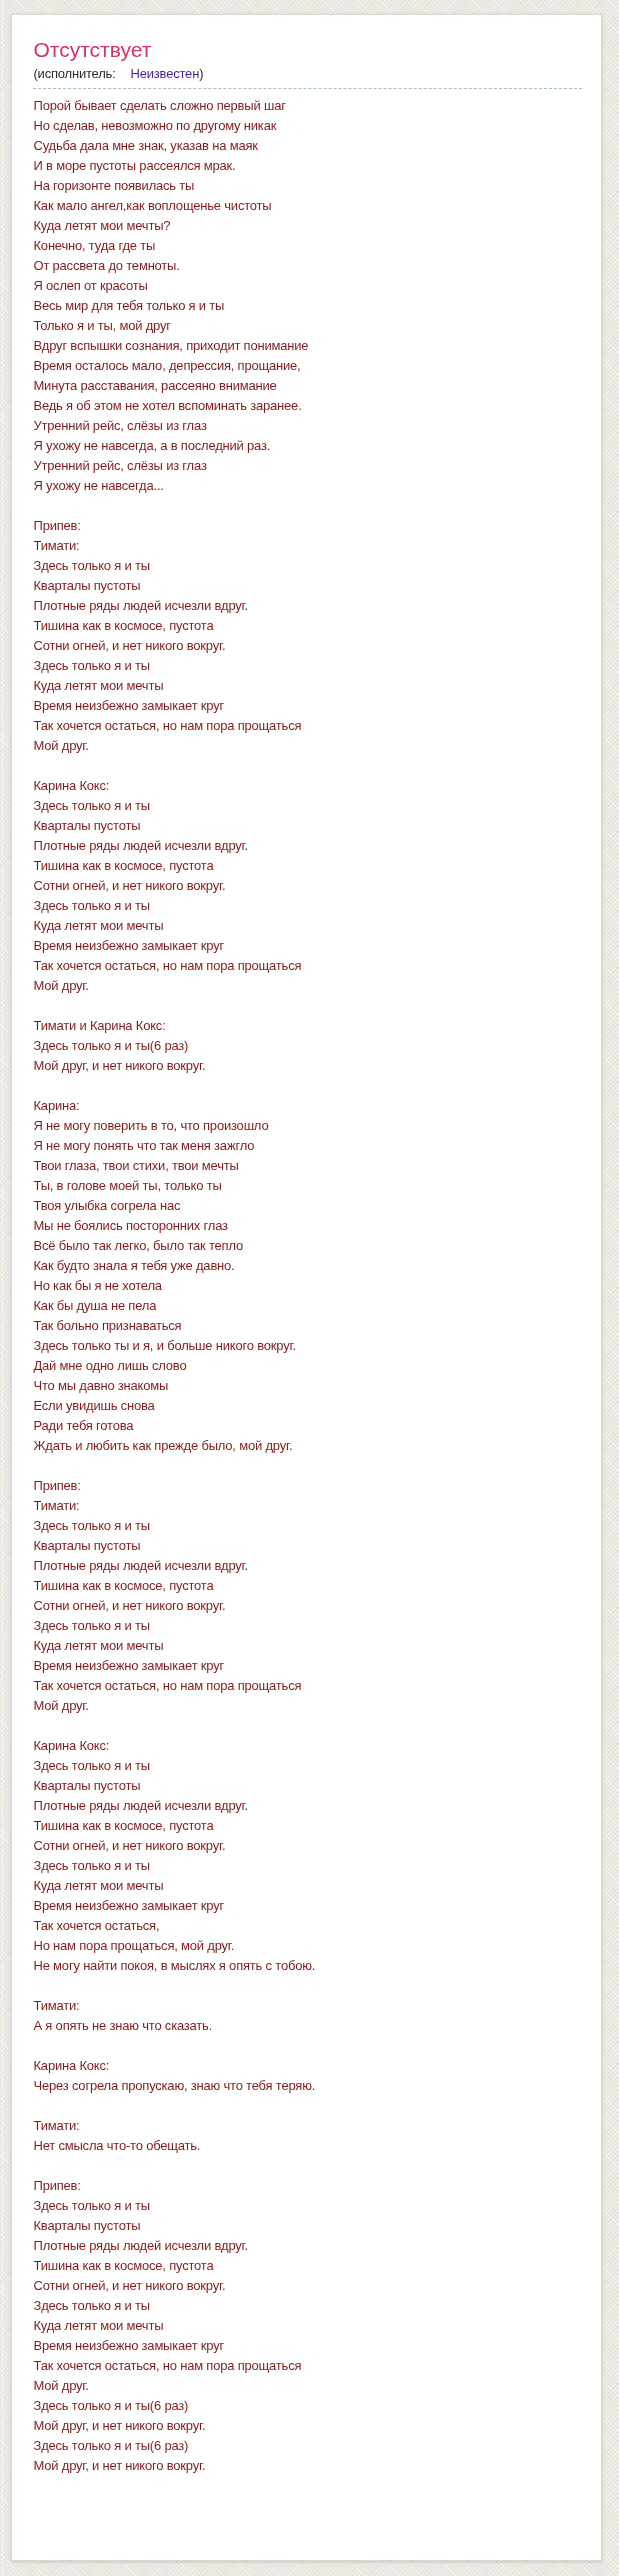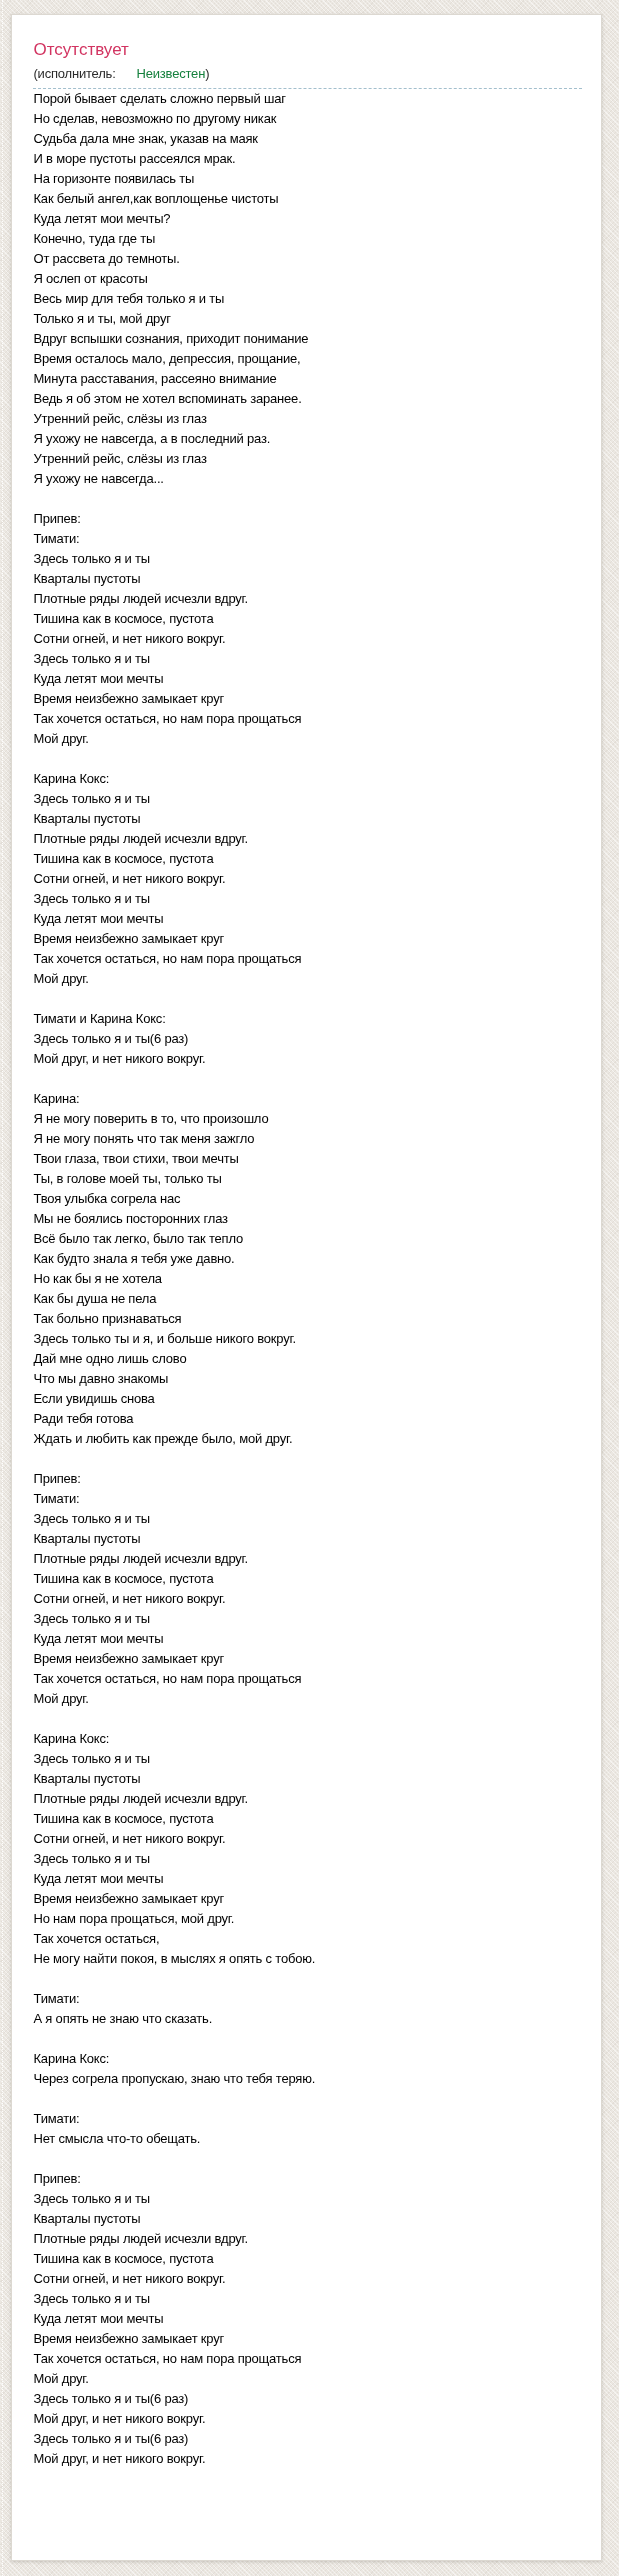--- a/index.html
+++ b/index.html
@@ -35,52 +35,52 @@
     box-sizing: border-box;
     background: #ffffff;
     border: 0.8px solid #dcd8d1;
     box-shadow: 0 0.8px 3.1px rgba(90,85,78,0.25);
   }
   .card-inner {
     padding: 21.7px 18.6px 0 21.7px;
   }
   .page-title {
     margin: 0;
-    font-size: 17px;
+    font-size: 21px;
     font-weight: 400;
     line-height: 25px;
     color: #d23461;
     letter-spacing: 0;
   }
   .artist-line {
     margin-top: 3.1px;
     font-size: 13px;
     line-height: 17px;
     color: #2b2b2b;
     letter-spacing: -0.2px;
   }
   .artist-link {
-    color: #15803d;
+    color: #4c1d95;
     text-decoration: none;
-    margin-left: 21px;
+    margin-left: 15px;
     cursor: pointer;
   }
   .artist-close {
     color: #2b2b2b;
   }
   .dotted-separator {
     margin-top: 6.2px;
     height: 0;
     border-bottom: 0.8px dashed #a3bfcd;
   }
   .lyrics {
-    margin-top: 0;
+    margin-top: 7px;
     font-size: 13px;
     line-height: 20px;
-    color: #000000;
+    color: #7f1d1d;
     letter-spacing: -0.2px;
   }
   .stanza {
     margin: 0 0 20px 0;
   }
   .stanza:last-child {
     margin-bottom: 0;
   }
   .line {
     white-space: pre-wrap;
@@ -102,21 +102,21 @@
 
     <div class="dotted-separator"></div>
 
     <div class="lyrics">
         <div class="stanza">
           <div class="line">Порой бывает сделать сложно первый шаг</div>
           <div class="line">Но сделав, невозможно по другому никак</div>
           <div class="line">Судьба дала мне знак, указав на маяк</div>
           <div class="line">И в море пустоты рассеялся мрак.</div>
           <div class="line">На горизонте появилась ты</div>
-          <div class="line">Как белый ангел,как воплощенье чистоты</div>
+          <div class="line">Как мало ангел,как воплощенье чистоты</div>
           <div class="line">Куда летят мои мечты?</div>
           <div class="line">Конечно, туда где ты</div>
           <div class="line">От рассвета до темноты.</div>
           <div class="line">Я ослеп от красоты</div>
           <div class="line">Весь мир для тебя только я и ты</div>
           <div class="line">Только я и ты, мой друг</div>
           <div class="line">Вдруг вспышки сознания, приходит понимание</div>
           <div class="line">Время осталось мало, депрессия, прощание,</div>
           <div class="line">Минута расставания, рассеяно внимание</div>
           <div class="line">Ведь я об этом не хотел вспоминать заранее.</div>
@@ -194,22 +194,22 @@
         <div class="stanza">
           <div class="line">Карина Кокс:</div>
           <div class="line">Здесь только я и ты</div>
           <div class="line">Кварталы пустоты</div>
           <div class="line">Плотные ряды людей исчезли вдруг.</div>
           <div class="line">Тишина как в космосе, пустота</div>
           <div class="line">Сотни огней, и нет никого вокруг.</div>
           <div class="line">Здесь только я и ты</div>
           <div class="line">Куда летят мои мечты</div>
           <div class="line">Время неизбежно замыкает круг</div>
+          <div class="line">Так хочется остаться,</div>
           <div class="line">Но нам пора прощаться, мой друг.</div>
-          <div class="line">Так хочется остаться,</div>
           <div class="line">Не могу найти покоя, в мыслях я опять с тобою.</div>
         </div>
         <div class="stanza">
           <div class="line">Тимати:</div>
           <div class="line">А я опять не знаю что сказать.</div>
         </div>
         <div class="stanza">
           <div class="line">Карина Кокс:</div>
           <div class="line">Через согрела пропускаю, знаю что тебя теряю.</div>
         </div>

